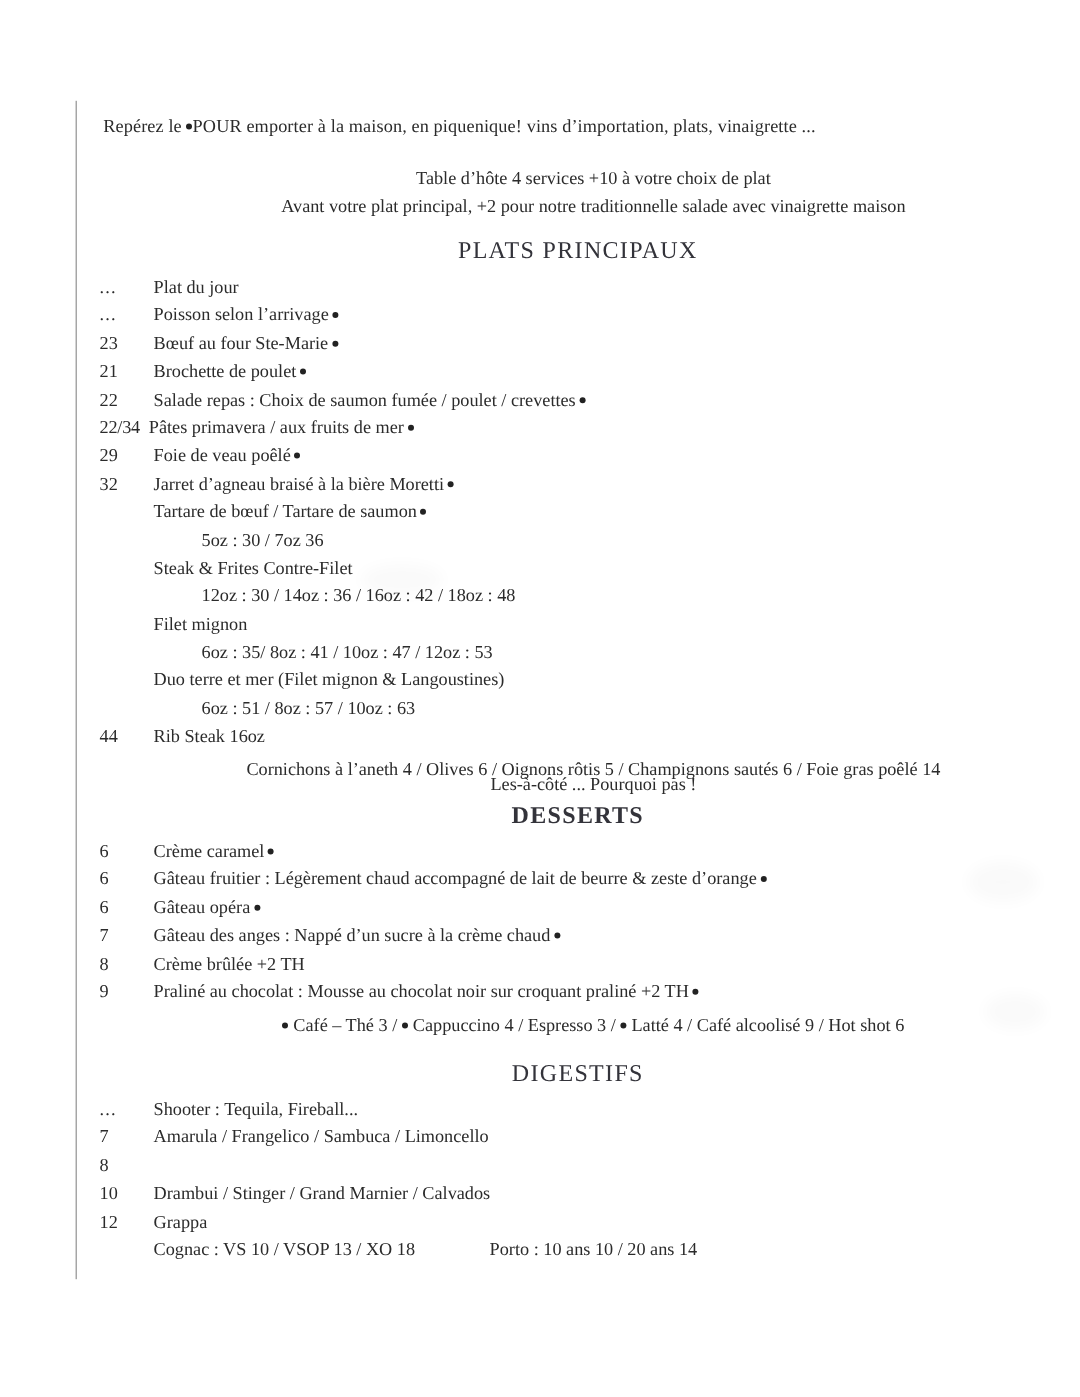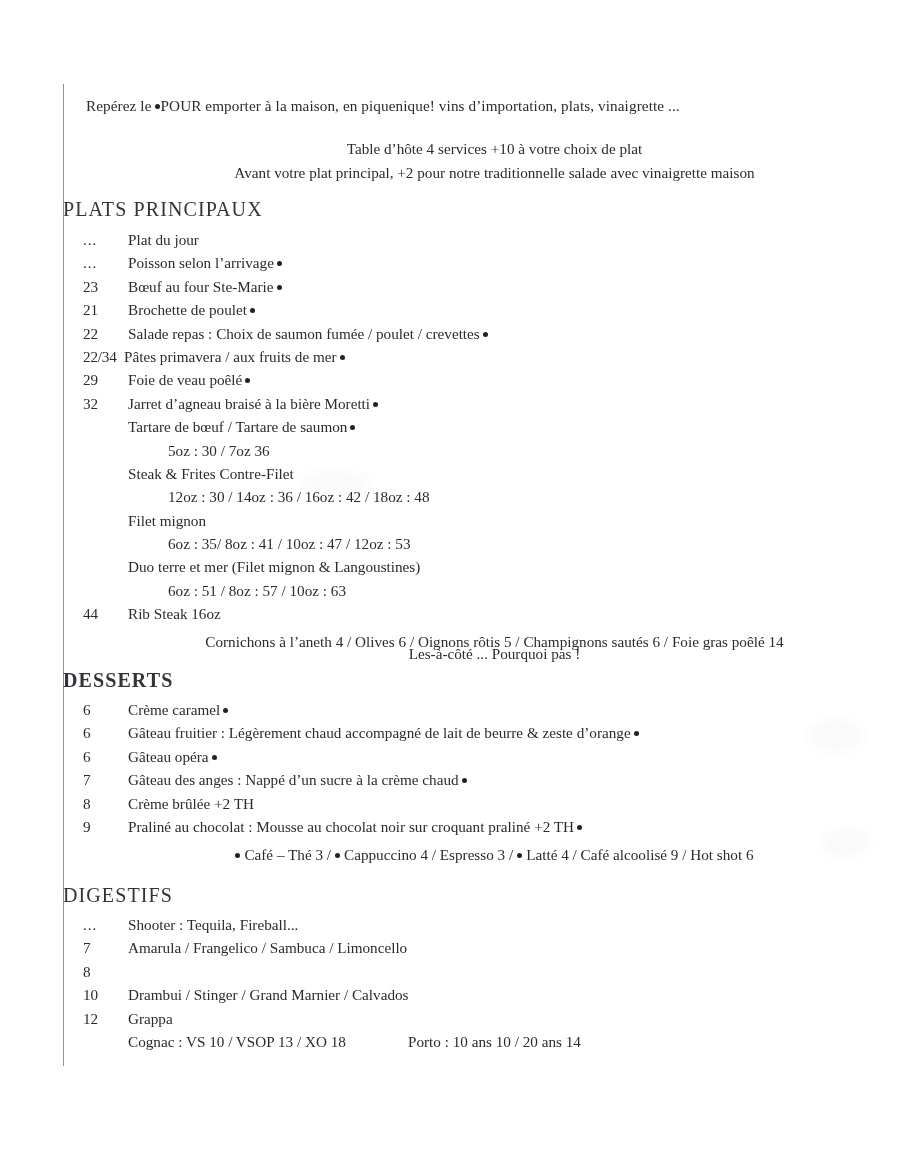--- a/index.html
+++ b/index.html
@@ -58,21 +58,21 @@
     width: 863px;
     text-align: center;
     font-size: 15.2px;
     white-space: nowrap;
   }
 
   .section-head {
     position: absolute;
     left: 63px;
     width: 837px;
-    text-align: left;
+    text-align: center;
     font-size: 20px;
     letter-spacing: 1.1px;
     color: #33333a;
     white-space: nowrap;
   }
 
   
   .menu-list {
     position: absolute;
     left: 0;

